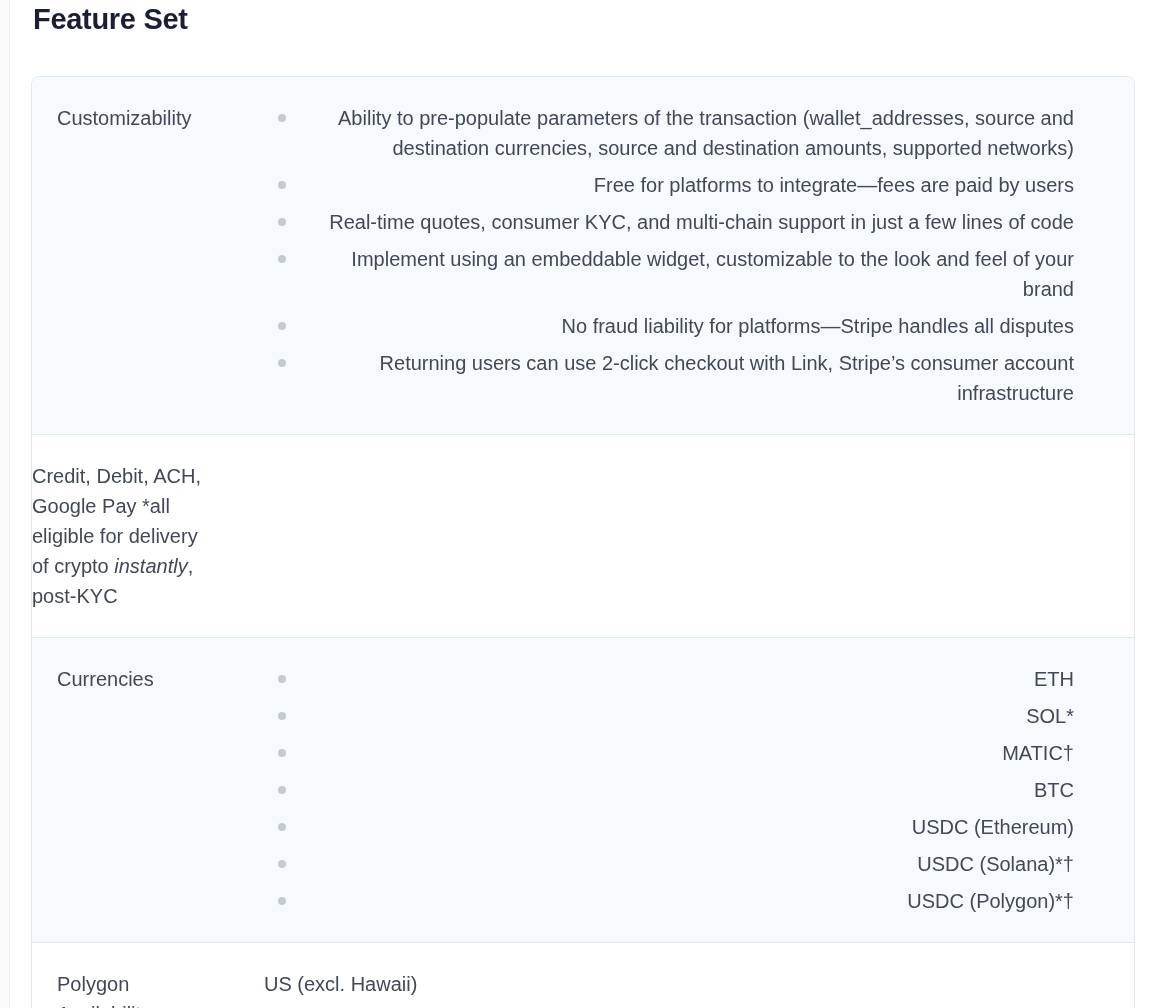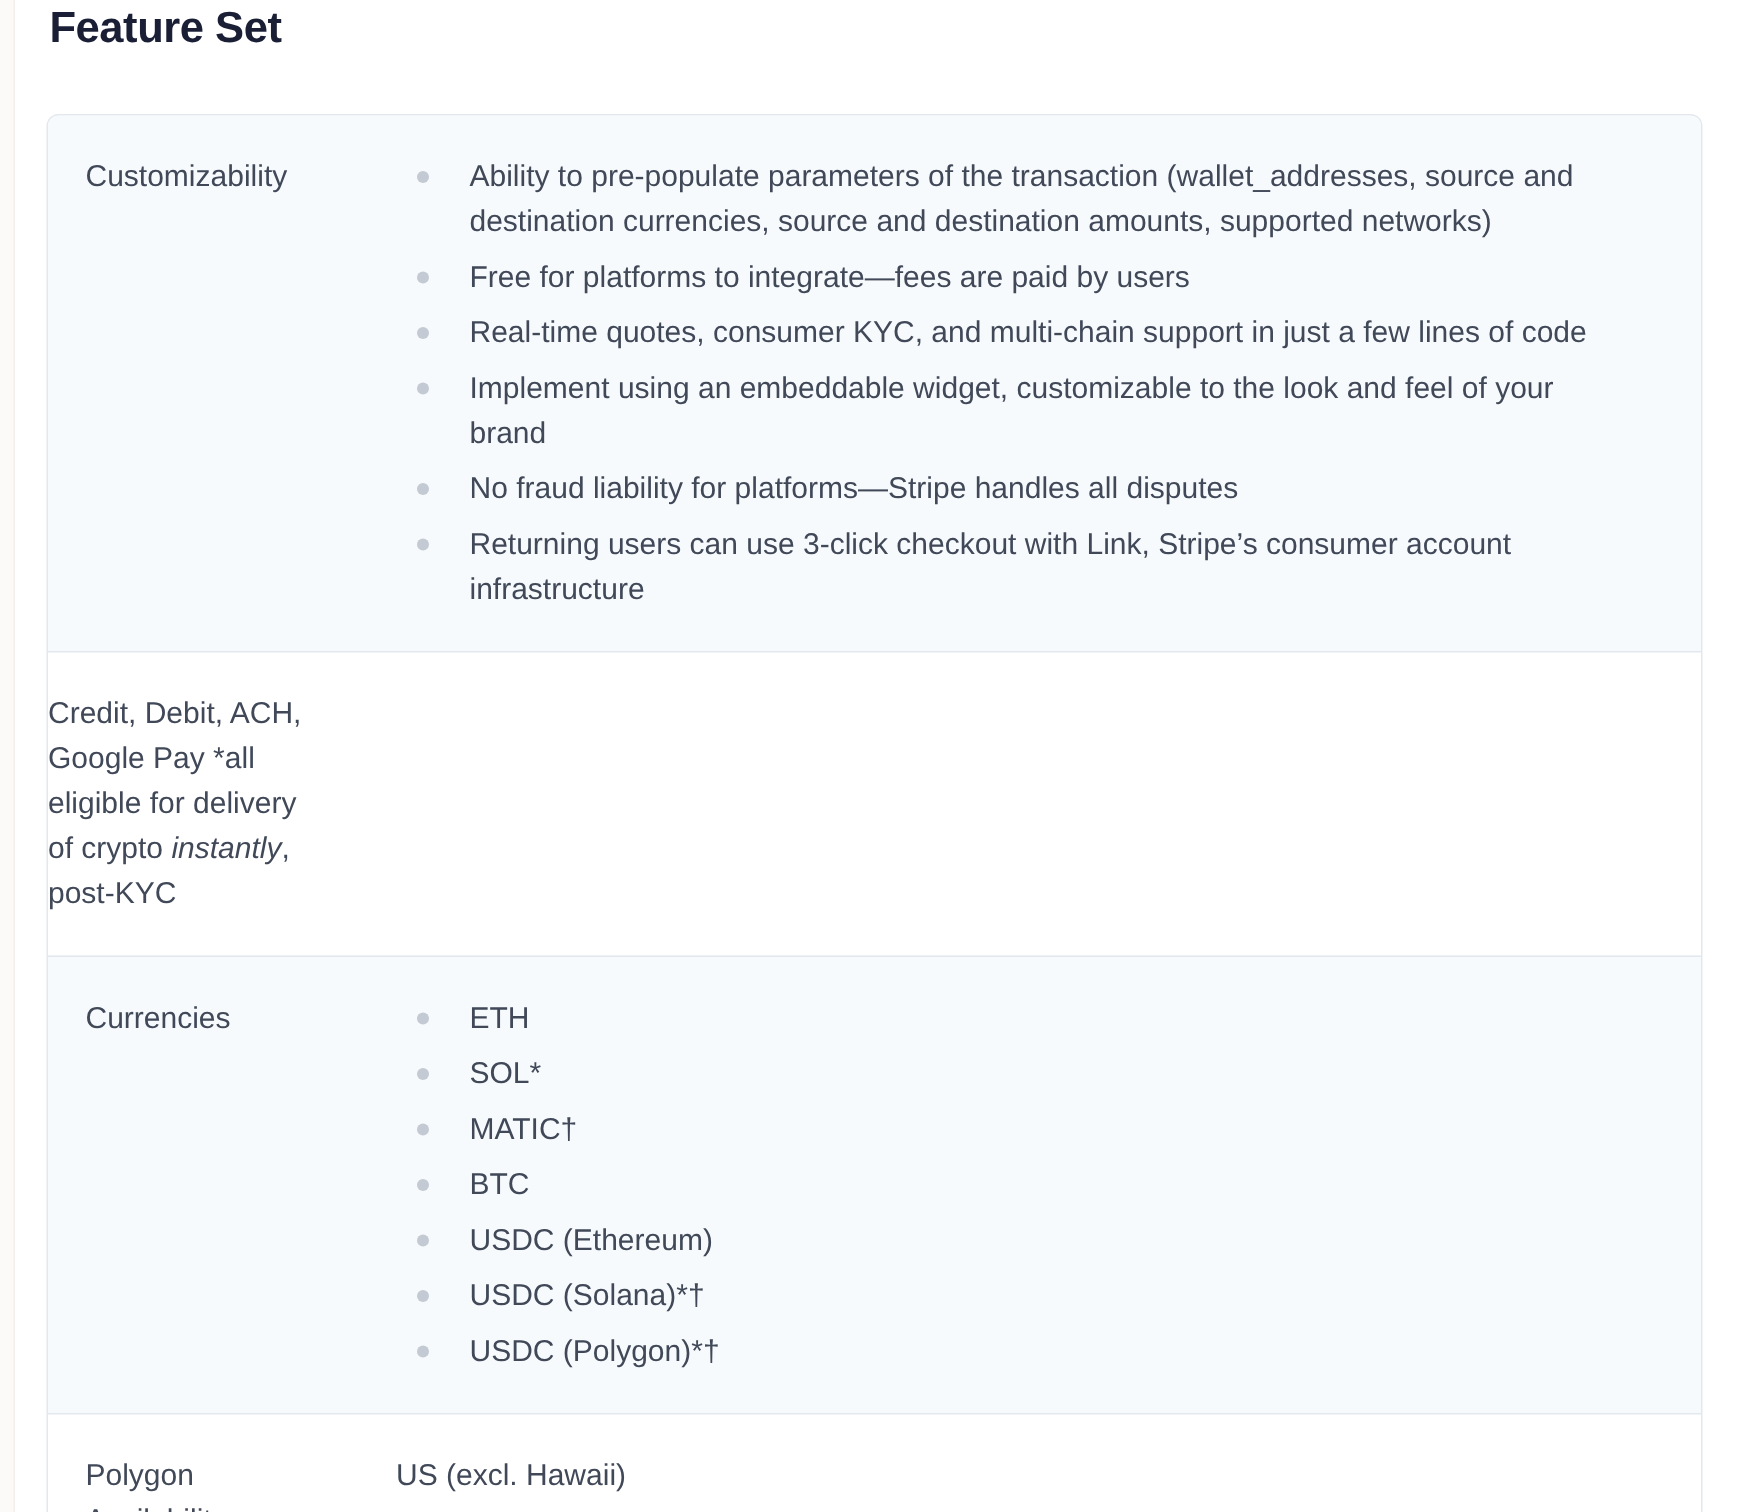--- a/index.html
+++ b/index.html
@@ -55,20 +55,21 @@
   }
   .value-cell {
     padding-right: 60px;
   }
   .value-text { margin: 0; }
   .italic { font-style: italic; }
   ul.bullet-list {
     margin: 0;
     padding: 0 0 0 49px;
     list-style: none;
+    text-align: right;
   }
   ul.bullet-list li {
     position: relative;
     margin-bottom: 7px;
   }
   ul.bullet-list li:last-child { margin-bottom: 0; }
   ul.bullet-list li::before {
     content: "";
     position: absolute;
     left: -35px;
@@ -89,21 +90,21 @@
   <section class="feature-table" id="feature-table">
       <div class="row">
         <div class="cell label-cell">Customizability</div>
         <div class="cell value-cell">
           <ul class="bullet-list">
             <li>Ability to pre-populate parameters of the transaction (wallet_addresses, source and destination currencies, source and destination amounts, supported networks)</li>
             <li>Free for platforms to integrate—fees are paid by users</li>
             <li>Real-time quotes, consumer KYC, and multi-chain support in just a few lines of code</li>
             <li>Implement using an embeddable widget, customizable to the look and feel of your brand</li>
             <li>No fraud liability for platforms—Stripe handles all disputes</li>
-            <li>Returning users can use 3-click checkout with Link, Stripe’s consumer account infrastructure</li>
+            <li>Returning users can use 2-click checkout with Link, Stripe’s consumer account infrastructure</li>
           </ul>
         </div>
       </div>
       <div class="row">
         <div class="cell value-cell">
           <p class="value-text"><span>Credit, Debit, ACH, Google Pay *all eligible for delivery of crypto </span><span class="italic">instantly</span><span>, post-KYC</span></p>
         </div>
       </div>
       <div class="row">
         <div class="cell label-cell">Currencies</div>

